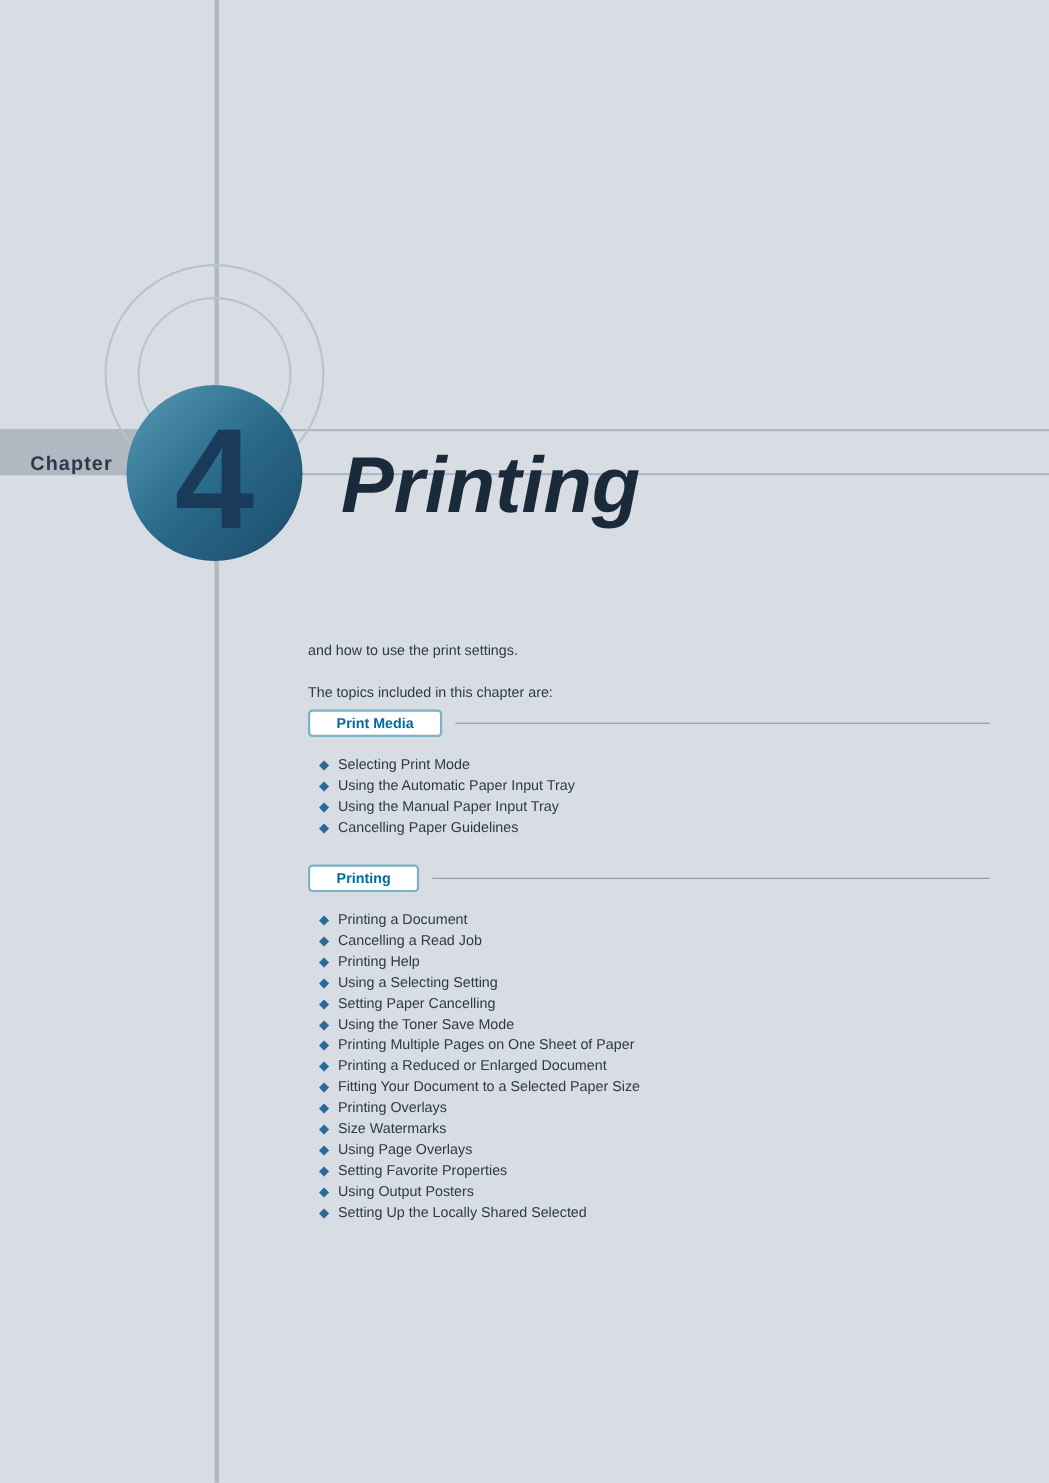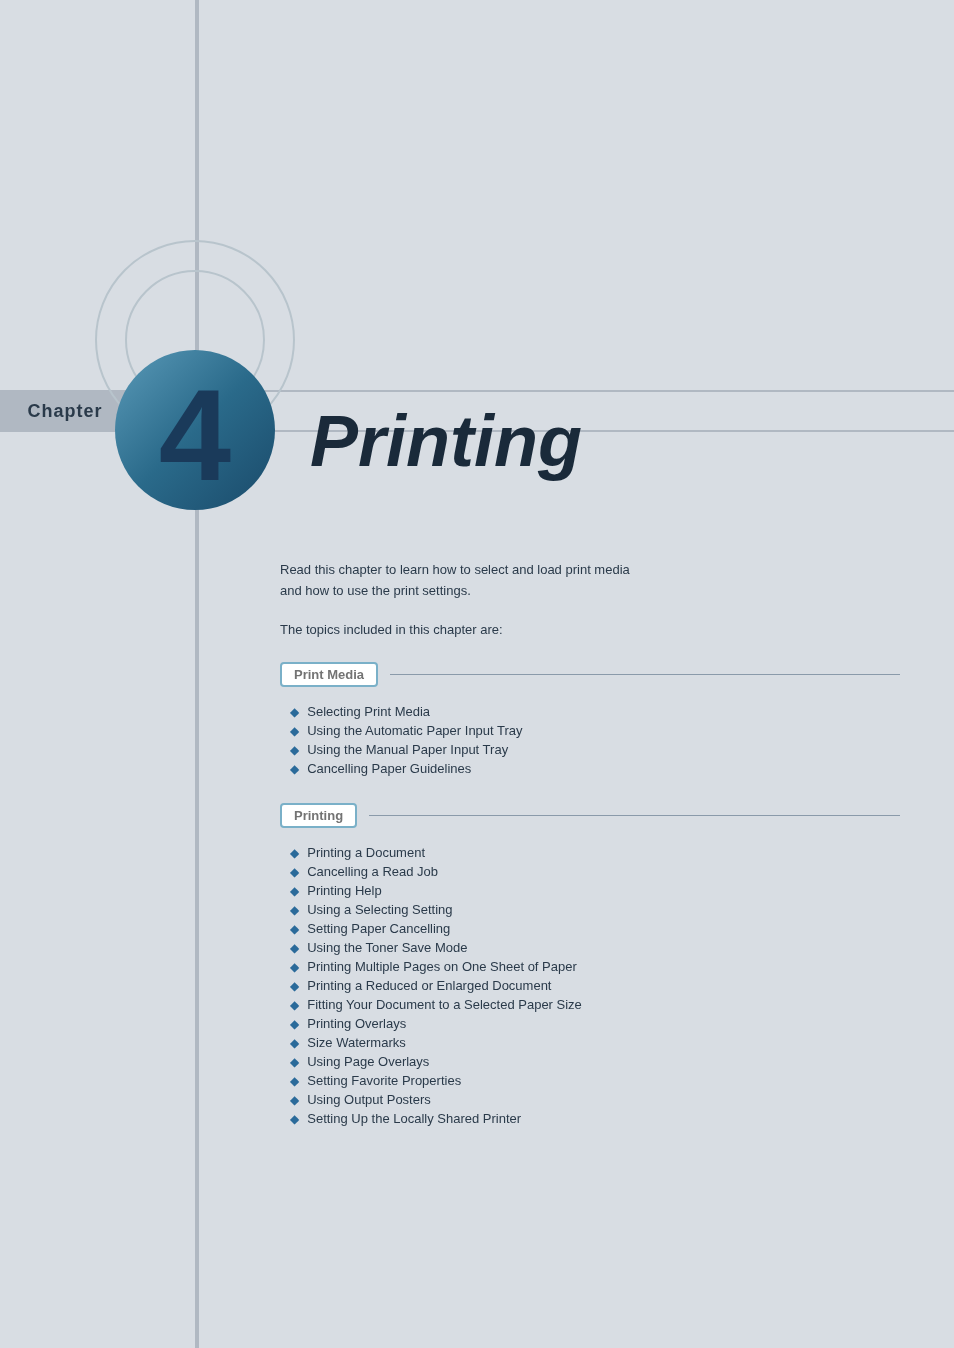--- a/index.html
+++ b/index.html
@@ -48,21 +48,21 @@
 
     
     .chapter-label {
       position: absolute;
       top: 390px;
       left: 0;
       width: 130px;
       height: 42px;
       background-color: #b0b8c2;
       display: flex;
-      align-items: center;
+      align-items: flex-end;
       justify-content: center;
     }
 
     .chapter-text {
       font-size: 18px;
       font-weight: bold;
       color: #2a3a4a;
       letter-spacing: 1px;
     }
 
@@ -136,39 +136,39 @@
     .intro-text {
       font-size: 13px;
       color: #2a3a4a;
       line-height: 1.6;
       margin-bottom: 20px;
     }
 
     .topics-text {
       font-size: 13px;
       color: #2a3a4a;
-      margin-bottom: 25px;
+      margin-bottom: 8px;
     }
 
     
     .section-header {
       display: flex;
       align-items: center;
       margin-bottom: 15px;
       margin-top: 5px;
     }
 
     .section-badge {
       background-color: white;
       border: 2px solid #7ab0c8;
       border-radius: 4px;
-      padding: 3px 12px;
+      padding: 3px 24px;
       font-size: 13px;
       font-weight: bold;
-      color: #737373;
+      color: #0369a1;
       white-space: nowrap;
       margin-right: 12px;
       flex-shrink: 0;
     }
 
     .section-line {
       flex: 1;
       height: 1px;
       background-color: #8a9aaa;
     }
@@ -213,37 +213,37 @@
 
 <div class="number-badge">
   <span class="number-4">4</span>
 </div>
 
 <div class="page-title">Printing</div>
 
 <div class="content">
 
   <p class="intro-text">
-    <span>Read this chapter to learn how to select and load print media</span><br>
+    <br>
     <span>and how to use the print settings.</span>
   </p>
 
   <p class="topics-text">The topics included in this chapter are:</p>
 
   <div class="section-header">
     <div class="section-badge">
       <span>Print Media</span>
     </div>
     <div class="section-line"></div>
   </div>
 
   <ul class="topic-list">
     <li>
       <span class="diamond">◆</span>
-      <span>Selecting Print Media</span>
+      <span>Selecting Print Mode</span>
     </li>
     <li>
       <span class="diamond">◆</span>
       <span>Using the Automatic Paper Input Tray</span>
     </li>
     <li>
       <span class="diamond">◆</span>
       <span>Using the Manual Paper Input Tray</span>
     </li>
     <li>
@@ -311,17 +311,17 @@
     <li>
       <span class="diamond">◆</span>
       <span>Setting Favorite Properties</span>
     </li>
     <li>
       <span class="diamond">◆</span>
       <span>Using Output Posters</span>
     </li>
     <li>
       <span class="diamond">◆</span>
-      <span>Setting Up the Locally Shared Printer</span>
+      <span>Setting Up the Locally Shared Selected</span>
     </li>
   </ul>
 
 </div>
 
 </body></html>

